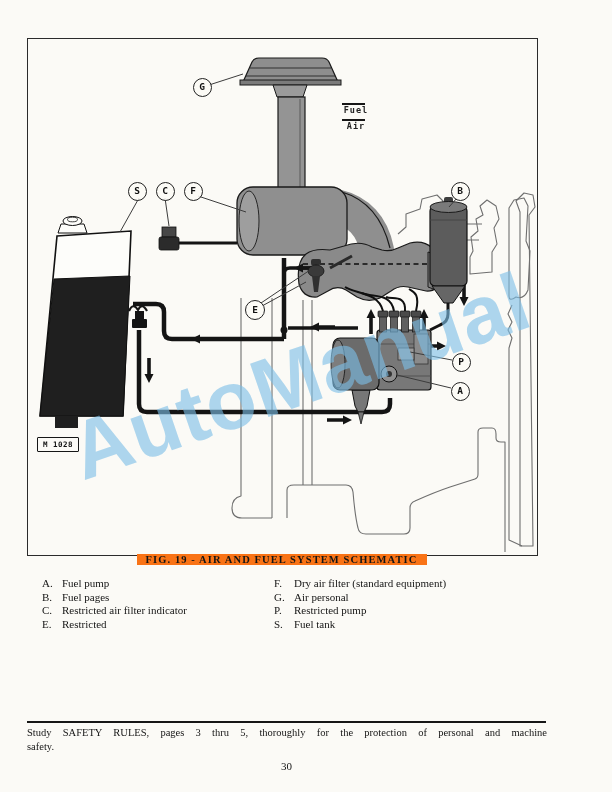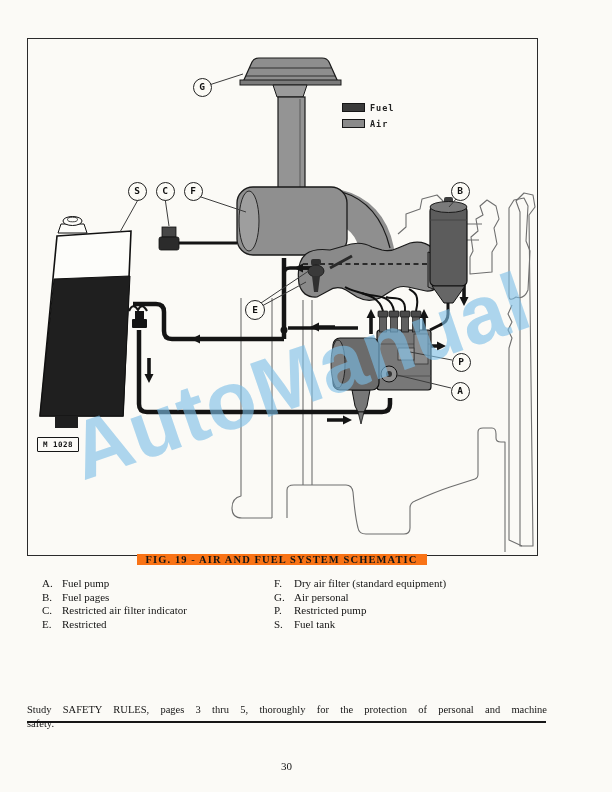--- a/index.html
+++ b/index.html
@@ -17,21 +17,21 @@
   #schematic-svg{left:0;top:0;width:612px;height:792px;}
   
   .callout{
     width:17px;height:17px;border:1.4px solid #222;border-radius:50%;
     background:rgba(252,251,246,.88);
     font-family:"DejaVu Sans Mono",monospace;font-size:9.5px;font-weight:bold;
     line-height:16px;text-align:center;color:#111;
   }
   .callout.big{width:18px;height:18px;line-height:17px;}
   
-  .legend-row{display:flex;align-items:flex-start;height:8px;margin-bottom:8px;}
+  .legend-row{display:flex;align-items:center;height:8px;margin-bottom:8px;flex-direction:column;}
   .legend-swatch{width:21px;height:7px;border:1px solid #161616;margin-right:5px;}
   #legend-swatch-fuel{background:#3a3a3a;}
   #legend-swatch-air{background:#8a8a8a;}
   .legend-label{
     font-family:"DejaVu Sans Mono",monospace;font-size:8.5px;font-weight:bold;
     letter-spacing:1px;color:#222;
   }
   
   #m-number{
     left:37px;top:437px;width:40px;height:13px;
@@ -52,21 +52,21 @@
   #caption-wrap{left:27px;top:549px;width:509px;text-align:center;}
   #caption-wrap span{
     background:#f97316;padding:0 9px;
     font-size:10.5px;line-height:13px;font-weight:bold;letter-spacing:1.1px;
   }
   
   .key-row{position:absolute;font-size:11px;line-height:13px;white-space:nowrap;}
   .key-row .k{display:inline-block;width:20px;}
   
   #footer-rule{left:27px;top:721px;width:519px;height:2px;background:#161616;}
-  #footer-text{left:27px;top:703px;width:520px;font-size:10.5px;line-height:14px;}
+  #footer-text{left:27px;top:726px;width:520px;font-size:10.5px;line-height:14px;}
   #footer-line1{display:block;text-align:justify;text-align-last:justify;}
   #footer-line2{display:block;}
   #page-number{left:27px;top:760px;width:519px;text-align:center;font-size:11px;}
 </style>
 </head>
 <body>
 
 <div class="abs" id="figure-border"></div>
 
 <svg class="abs" id="schematic-svg" viewBox="0 0 612 792" xmlns="http://www.w3.org/2000/svg">

